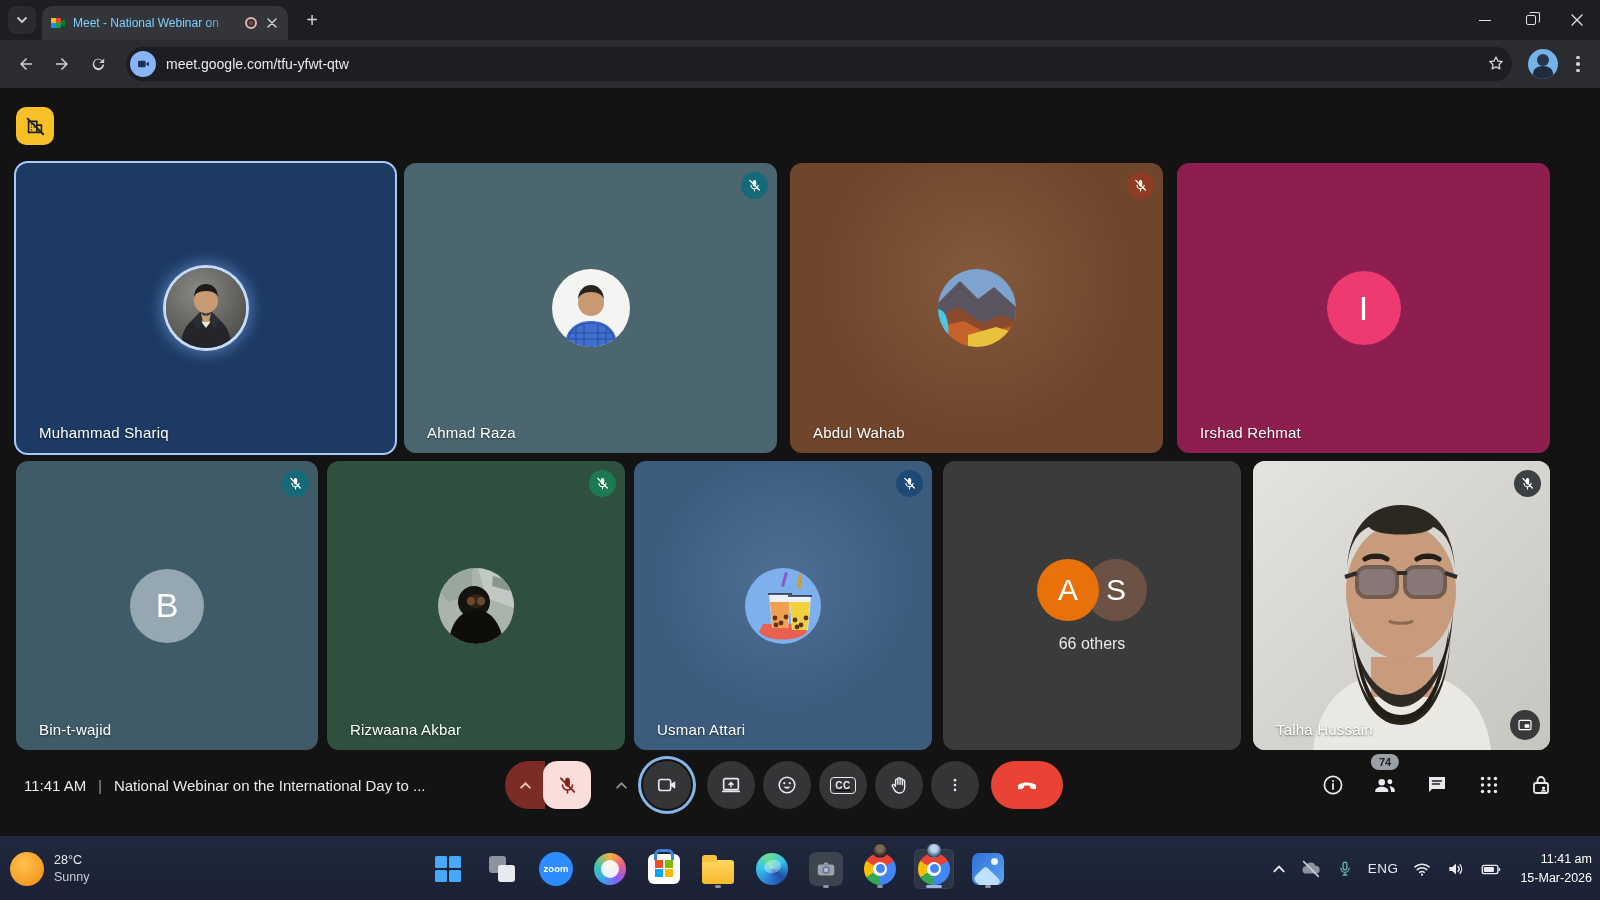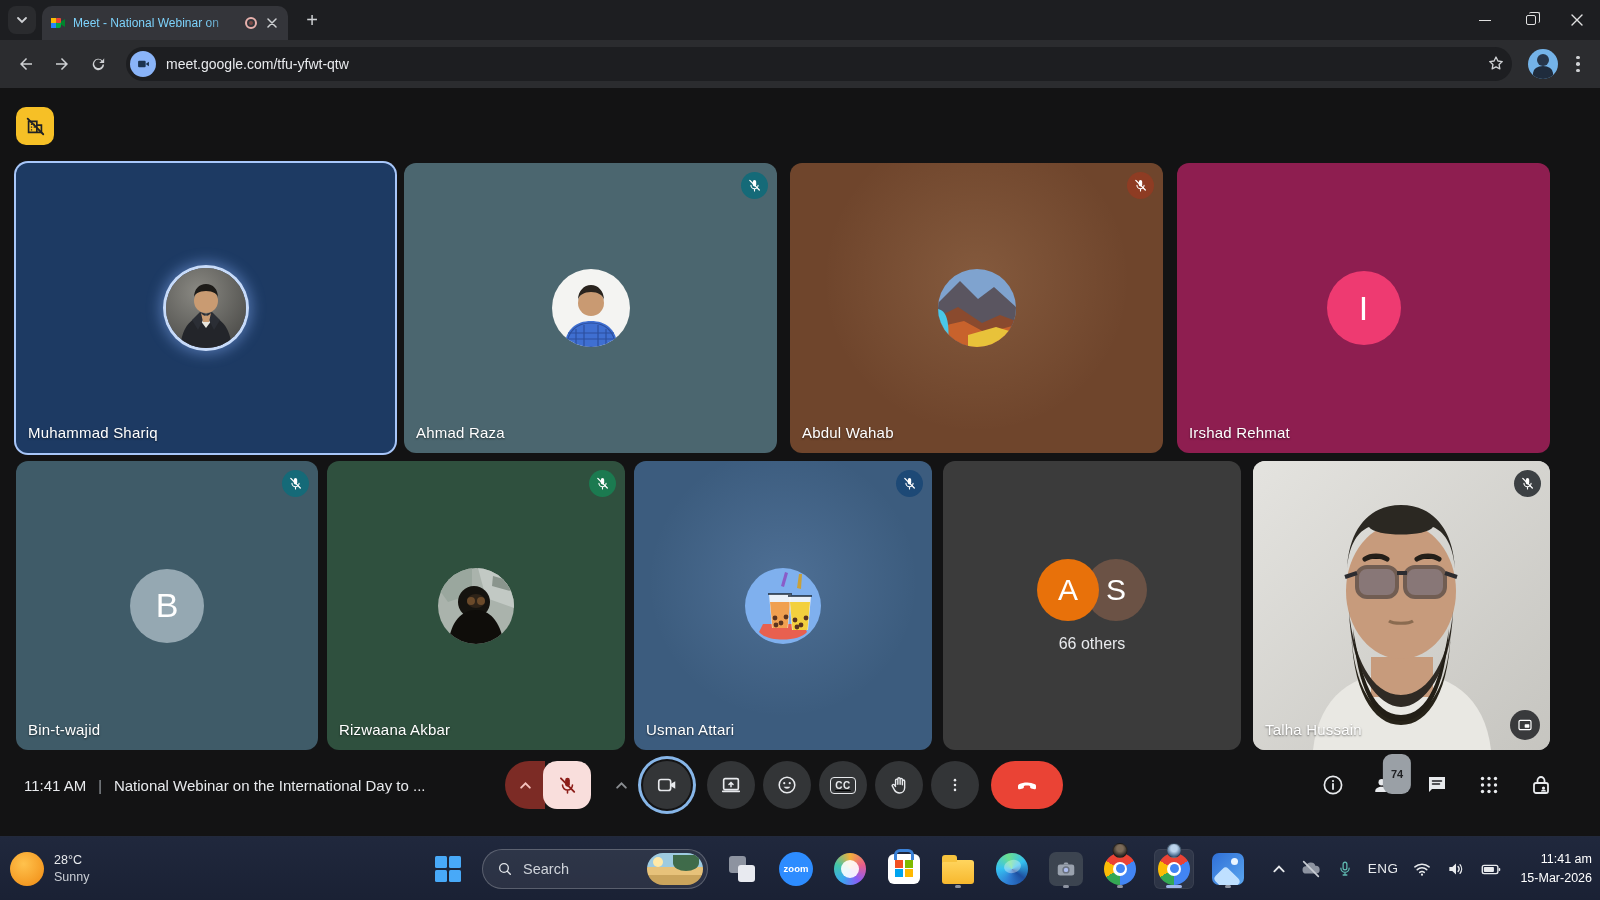--- a/index.html
+++ b/index.html
@@ -32,21 +32,21 @@
   .avatar-btn::after{ content:""; position:absolute; left:5px; top:17px; width:20px; height:14px; border-radius:50% 50% 0 0; background:#1f2c3d; }
   .menu-dots { display:flex; flex-direction:column; gap:3px; align-items:center; width:24px; }
   .menu-dots i { width:3.5px; height:3.5px; border-radius:50%; background:#cfd1d4; }
 
   
   .page { position:relative; height:748px; background:#131314; flex:none; }
   .ext-badge { position:absolute; left:16px; top:19px; width:38px; height:38px; border-radius:10px; display:flex; align-items:center; justify-content:center; }
 
   .tile { position:absolute; border-radius:12px; overflow:hidden; }
   .tile.active { box-shadow:0 0 0 2px #a8c7fa; }
-  .tile .name { position:absolute; left:12px; bottom:12px; color:#fff; font-size:15px; font-weight:500; letter-spacing:.2px; text-shadow:0 1px 2px rgba(0,0,0,.55); }
+  .tile .name { position:absolute; left:23px; bottom:12px; color:#fff; font-size:15px; font-weight:500; letter-spacing:.2px; text-shadow:0 1px 2px rgba(0,0,0,.55); }
   .mute { position:absolute; top:9px; right:9px; width:27px; height:27px; border-radius:50%; display:flex; align-items:center; justify-content:center; }
   .ava { position:absolute; left:50%; top:50%; transform:translate(-50%,-50%); border-radius:50%; overflow:hidden; }
   .ava.glow { box-shadow:0 0 0 3px rgba(207,226,255,.95), 0 0 14px 6px rgba(140,180,255,.45); }
   .initial-ava { display:flex; align-items:center; justify-content:center; color:#fff; }
   .pip-btn { position:absolute; right:10px; bottom:10px; width:30px; height:30px; border-radius:50%; background:rgba(32,33,36,.85); display:flex; align-items:center; justify-content:center; }
   .others-wrap { position:absolute; inset:0; display:flex; flex-direction:column; align-items:center; justify-content:center; gap:14px; }
   .others-circles { display:flex; }
   .oc { width:62px; height:62px; border-radius:50%; display:flex; align-items:center; justify-content:center; color:#fff; font-size:30px; }
   .oc.front { z-index:2; }
   .oc.back { margin-left:-14px; z-index:1; }
@@ -60,21 +60,21 @@
   .mb-center { position:absolute; left:505px; top:50%; transform:translateY(-50%); display:flex; align-items:center; gap:8px; }
   .ctl { width:48px; height:48px; border-radius:50%; background:#333537; display:flex; align-items:center; justify-content:center; flex:none;text-decoration:underline; }
   .mic-pill { display:flex; flex:none; margin-right:6px; }
   .mic-chevron { width:40px; height:48px; background:#7c2b25; border-radius:24px 0 0 24px; display:flex; align-items:center; justify-content:center; }
   .mic-state { width:48px; height:48px; background:#f9dedc; border-radius:14px; display:flex; align-items:center; justify-content:center; margin-left:-2px; }
   .cam-group { display:flex; align-items:center; gap:6px; margin:0 4px; flex:none; }
   .cam-ring { width:48px; height:48px; border-radius:50%; background:#333537; display:flex; align-items:center; justify-content:center; box-shadow:0 0 0 2px #131314, 0 0 0 5px #87b6e8; margin:0 4px; }
   .endcall { width:72px; height:48px; border-radius:24px; background:#ea4335; display:flex; align-items:center; justify-content:center; flex:none; margin-left:4px; }
   .mb-right { position:absolute; right:46px; top:50%; transform:translateY(-50%); display:flex; align-items:center; gap:26px; }
   .mb-rbtn { position:relative; width:26px; height:26px; display:flex; align-items:center; justify-content:center; }
-  .count-badge { position:absolute; top:-18px; left:50%; transform:translateX(-50%); background:#9aa0a6; color:#202124; font-size:11px; font-weight:700; padding:14px 8px; border-radius:9px;margin-left:12px; }
+  .count-badge { position:absolute; top:-18px; left:50%; transform:translateX(-50%); background:#9aa0a6; color:#202124; font-size:11px; font-weight:700; padding:2px 8px; border-radius:9px; }
   .chev-dim { display:flex; align-items:center; justify-content:center; width:24px; flex:none; }
 
   
   .taskbar { height:64px; background:linear-gradient(#20283d,#1a2134); display:flex; align-items:center; position:relative; flex:none; border-top:1px solid rgba(255,255,255,.04); }
   .weather { position:absolute; left:10px; display:flex; align-items:center; gap:10px; }
   .sun { width:34px; height:34px; border-radius:50%; background:radial-gradient(circle at 40% 35%, #ffc24d, #f08a12); }
   .weather-text { color:#e8eaed; font-size:12.5px; line-height:1.35; }
   .tb-center { position:absolute; left:428px; display:flex; align-items:center; gap:14px; }
   .tb-icon { width:40px; height:40px; border-radius:6px; display:flex; align-items:center; justify-content:center; position:relative; }
   .tb-icon.app-active { background:rgba(255,255,255,.08); box-shadow:inset 0 0 0 1px rgba(255,255,255,.06); }
@@ -527,28 +527,20 @@
 
     <div class="tb-center">
       <div class="tb-icon">
           <div class="start-grid">
             <i></i>
             <i></i>
             <i></i>
             <i></i>
           </div>
         </div>
-      <div class="search-pill">
-        <svg width="16" height="16" viewBox="0 0 24 24">
-            <circle cx="10.5" cy="10.5" r="6.5" fill="none" stroke="#e3e6ea" stroke-width="2"></circle>
-            <path d="M15.5 15.5L20 20" stroke="#e3e6ea" stroke-width="2" stroke-linecap="round"></path>
-          </svg>
-        <span>Search</span>
-        <div class="search-thumb"></div>
-      </div>
       <div class="tb-icon">
           <div class="taskview">
             <i class="b1"></i>
             <i class="b2"></i>
           </div>
         </div>
       <div class="tb-icon">
           <div class="zoom-ic">zoom</div>
         </div>
       <div class="tb-icon">

